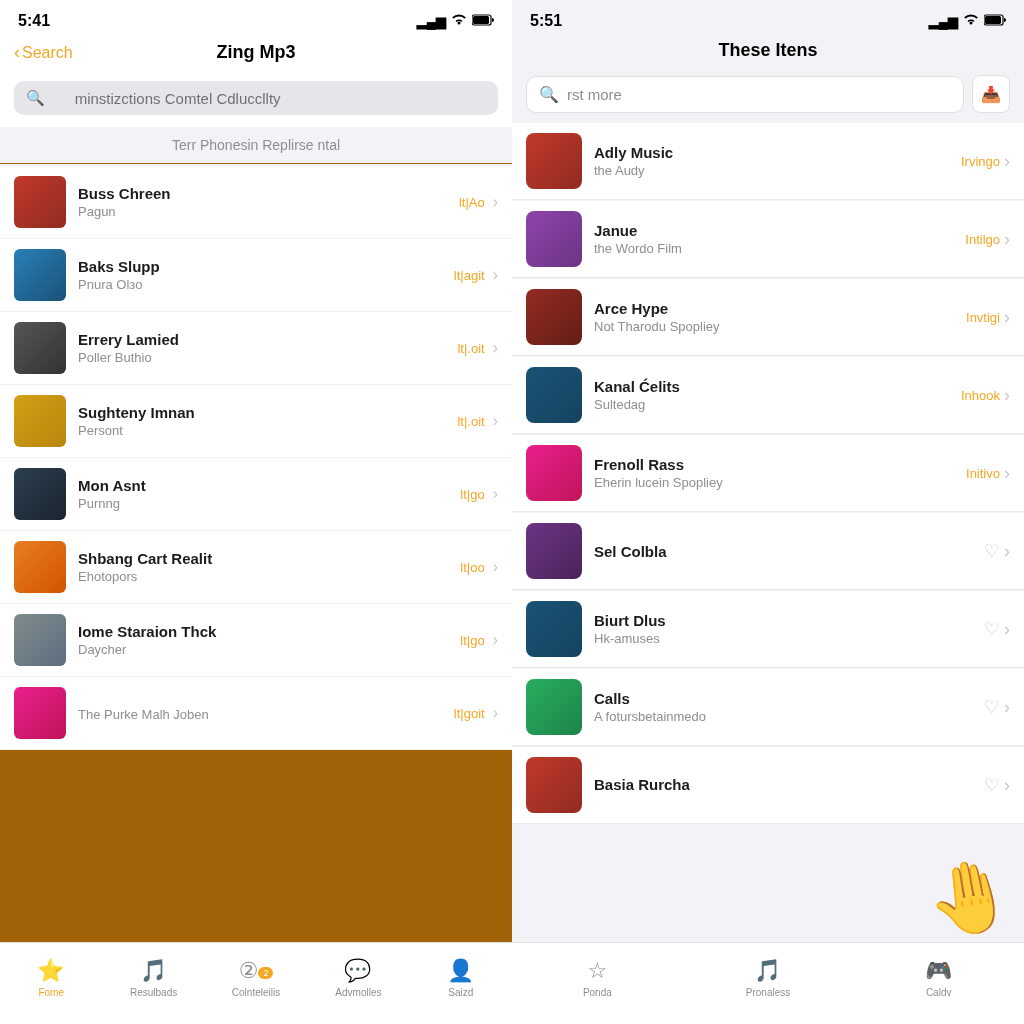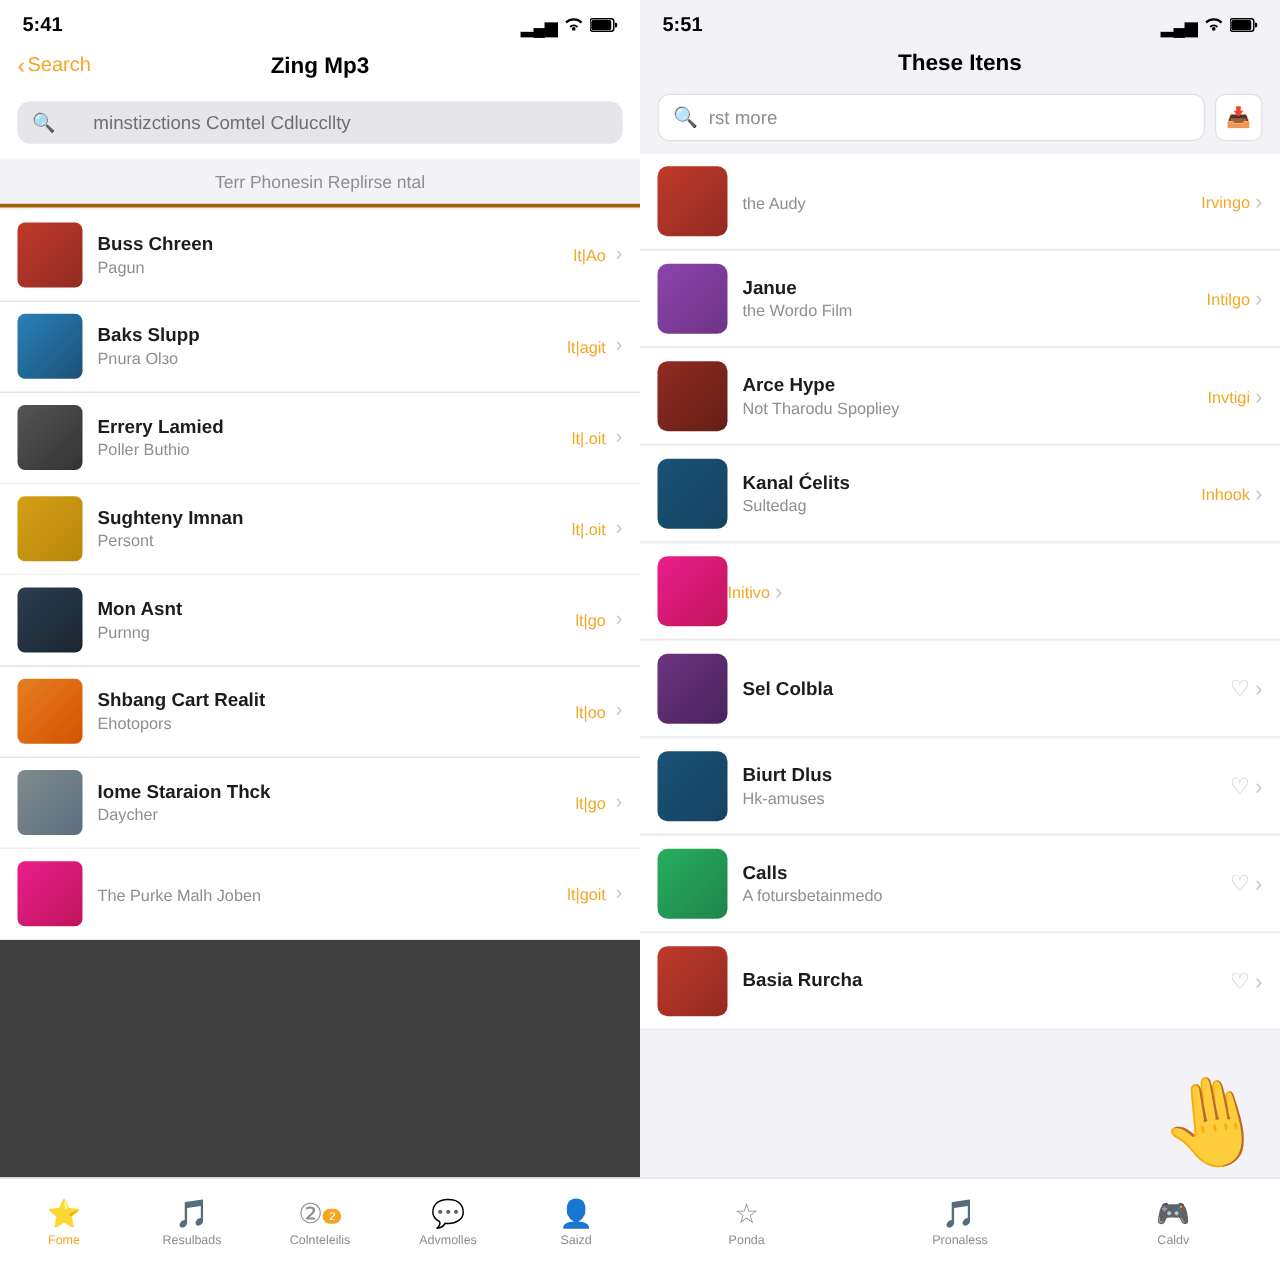--- a/index.html
+++ b/index.html
@@ -74,29 +74,29 @@
     .search-icon-sym { color: #8e8e93; font-size: 15px; }
     .search-input-text { color: #3c3c43; font-size: 15px; opacity: 0.7; margin-left: 22px; }
 
     
     .suggestion-bar {
       background: #f2f2f7;
       padding: 10px 14px;
       text-align: center;
       font-size: 14px;
       color: #8e8e93;
-      border-bottom: 3px solid #a16207;
+      border-bottom: 1px solid #a16207;
       margin-bottom: 2px;
     }
 
     
     .list-container {
       flex: 1;
       overflow-y: auto;
-      background: #404040;
+      background: #a16207;
     }
     .list-item {
       display: flex;
       align-items: center;
       padding: 10px 14px;
       border-bottom: 1px solid #f0f0f0;
       background: #fff;
       cursor: pointer;
     }
     .list-thumb {
@@ -473,20 +473,21 @@
     <div class="filter-btn">
       <span>📥</span>
     </div>
   </div>
 
   <div class="right-list-container">
 
   <div class="right-list-item">
     <div class="right-list-thumb thumb-r2"></div>
     <div class="right-list-info">
+      <div class="right-list-title">Adly Music</div>
       <div class="right-list-sub">the Audy</div>
     </div>
     <span class="right-list-meta" style="color:#f5a623;font-size:13px;">Irvingo</span>
     <span style="color:#c7c7cc;font-size:18px;margin-left:4px;">›</span>
   </div>
       <div class="right-list-item">
     <div class="right-list-thumb thumb-couple"></div>
     <div class="right-list-info">
       <div class="right-list-title">Janue</div>
       <div class="right-list-sub">the Wordo Film</div>
@@ -507,20 +508,24 @@
     <div class="right-list-thumb thumb-dance"></div>
     <div class="right-list-info">
       <div class="right-list-title">Kanal Ćelits</div>
       <div class="right-list-sub">Sultedag</div>
     </div>
     <span class="right-list-meta" style="color:#f5a623;font-size:13px;">Inhook</span>
     <span style="color:#c7c7cc;font-size:18px;margin-left:4px;">›</span>
   </div>
       <div class="right-list-item">
     <div class="right-list-thumb thumb-music"></div>
+    <div class="right-list-info">
+      <div class="right-list-title">Frenoll Rass</div>
+      <div class="right-list-sub">Eherin lucein Spopliey</div>
+    </div>
     <span class="right-list-meta" style="color:#f5a623;font-size:13px;">Initivo</span>
     <span style="color:#c7c7cc;font-size:18px;margin-left:4px;">›</span>
   </div>
       <div class="right-list-item">
     <div class="right-list-thumb thumb-purple"></div>
     <div class="right-list-info">
       <div class="right-list-title">Sel Colbla</div>
     </div>
     <span class="bookmark-icon">♡</span>
     <span style="color:#c7c7cc;font-size:18px;margin-left:4px;">›</span>

